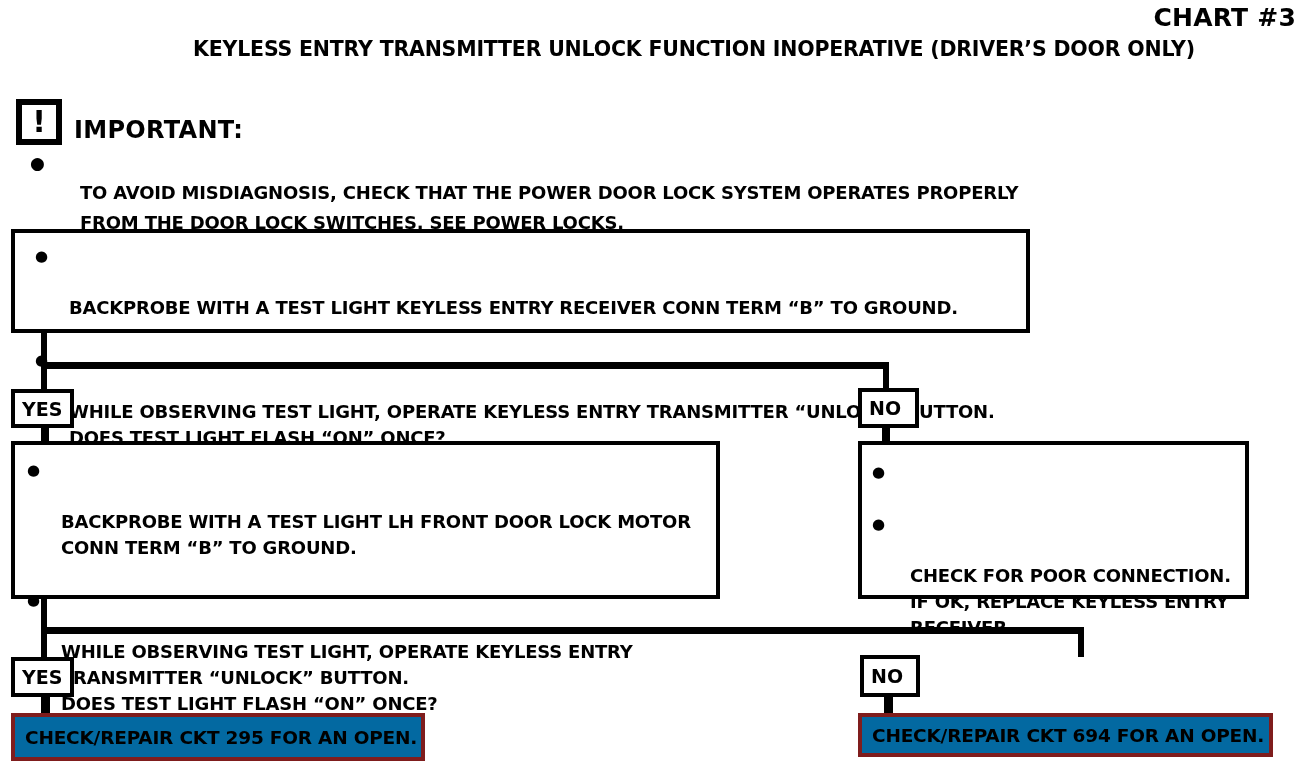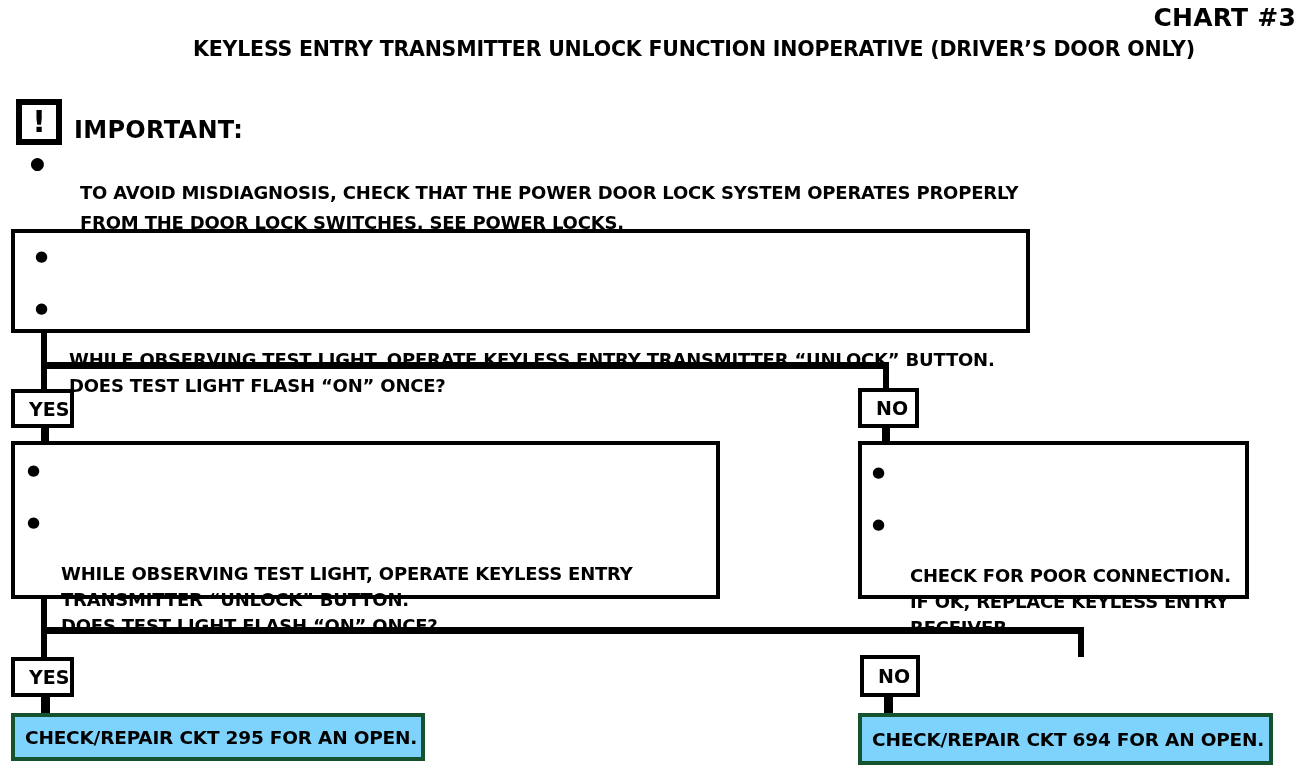--- a/index.html
+++ b/index.html
@@ -144,58 +144,58 @@
     left: 858px;
     top: 441px;
     width: 391px;
     height: 158px;
   }
   #box-check-ckt694-short .proc-list { padding: 14px 0 0 10px; }
   #box-check-ckt694-short .proc-list li { padding-left: 38px; }
 
   
   .term-box {
-    border: 4px solid #14532d;
+    border: 4px solid #7f1d1d;
     box-sizing: border-box;
-    background: #7dd3fc;
+    background: #0369a1;
     display: flex;
     align-items: center;
   }
   .term-box .txt {
     font-size: 18.5px;
     font-weight: bold;
     letter-spacing: -0.2px;
     padding-left: 10px;
     white-space: nowrap;
   }
   #box-repair-ckt295 {
     left: 11px;
     top: 713px;
     width: 414px;
     height: 48px;
   }
   #box-repair-ckt694 {
     left: 858px;
     top: 713px;
     width: 415px;
-    height: 52px;
+    height: 44px;
   }
 
   
   .branch-box {
     border: 4px solid #000;
     box-sizing: border-box;
     background: #fff;
     display: flex;
     align-items: center;
   }
   .branch-box .txt {
     font-size: 19px;
     font-weight: bold;
-    padding-left: 14px;
+    padding-left: 7px;
     letter-spacing: 0px;
   }
   #branch-yes-1 { left: 11px;  top: 389px; width: 63px; height: 39px; }
   #branch-no-1  { left: 858px; top: 388px; width: 61px; height: 40px; }
   #branch-yes-2 { left: 11px;  top: 657px; width: 63px; height: 40px; }
   #branch-no-2  { left: 860px; top: 655px; width: 60px; height: 42px; }
 
   
   .conn { background: #000; }
 
@@ -226,20 +226,21 @@
 </div>
 <div class="abs" id="important-label">IMPORTANT:</div>
 <div class="abs" id="important-note-bullet">●</div>
 <div class="abs" id="important-note-text">TO AVOID MISDIAGNOSIS, CHECK THAT THE POWER DOOR LOCK SYSTEM OPERATES PROPERLY
 FROM THE DOOR LOCK SWITCHES.  SEE POWER LOCKS.</div>
 
 <div class="abs proc-box" id="box-check-receiver">
   <ul class="proc-list">
     <li>
       <span class="bullet">●</span>
+      <span class="txt">BACKPROBE WITH A TEST LIGHT KEYLESS ENTRY RECEIVER CONN TERM “B” TO GROUND.</span>
     </li>
     <li>
       <span class="bullet">●</span>
       <span class="txt">WHILE OBSERVING TEST LIGHT, OPERATE KEYLESS ENTRY TRANSMITTER “UNLOCK” BUTTON.
 DOES TEST LIGHT FLASH “ON” ONCE?</span>
     </li>
   </ul>
 </div>
 
 <div class="abs conn" id="conn1-stem"></div>
@@ -253,20 +254,22 @@
 <div class="abs branch-box" id="branch-no-1">
   <span class="txt">NO</span>
 </div>
 <div class="abs conn" id="conn1-yes-to-box"></div>
 <div class="abs conn" id="conn1-no-to-box"></div>
 
 <div class="abs proc-box" id="box-check-lock-motor">
   <ul class="proc-list">
     <li>
       <span class="bullet">●</span>
+      <span class="txt">BACKPROBE WITH A TEST LIGHT LH FRONT DOOR LOCK MOTOR
+CONN TERM “B” TO GROUND.</span>
     </li>
     <li>
       <span class="bullet">●</span>
       <span class="txt">WHILE OBSERVING TEST LIGHT, OPERATE KEYLESS ENTRY
 TRANSMITTER “UNLOCK” BUTTON.
 DOES TEST LIGHT FLASH “ON” ONCE?</span>
     </li>
   </ul>
 </div>
 

